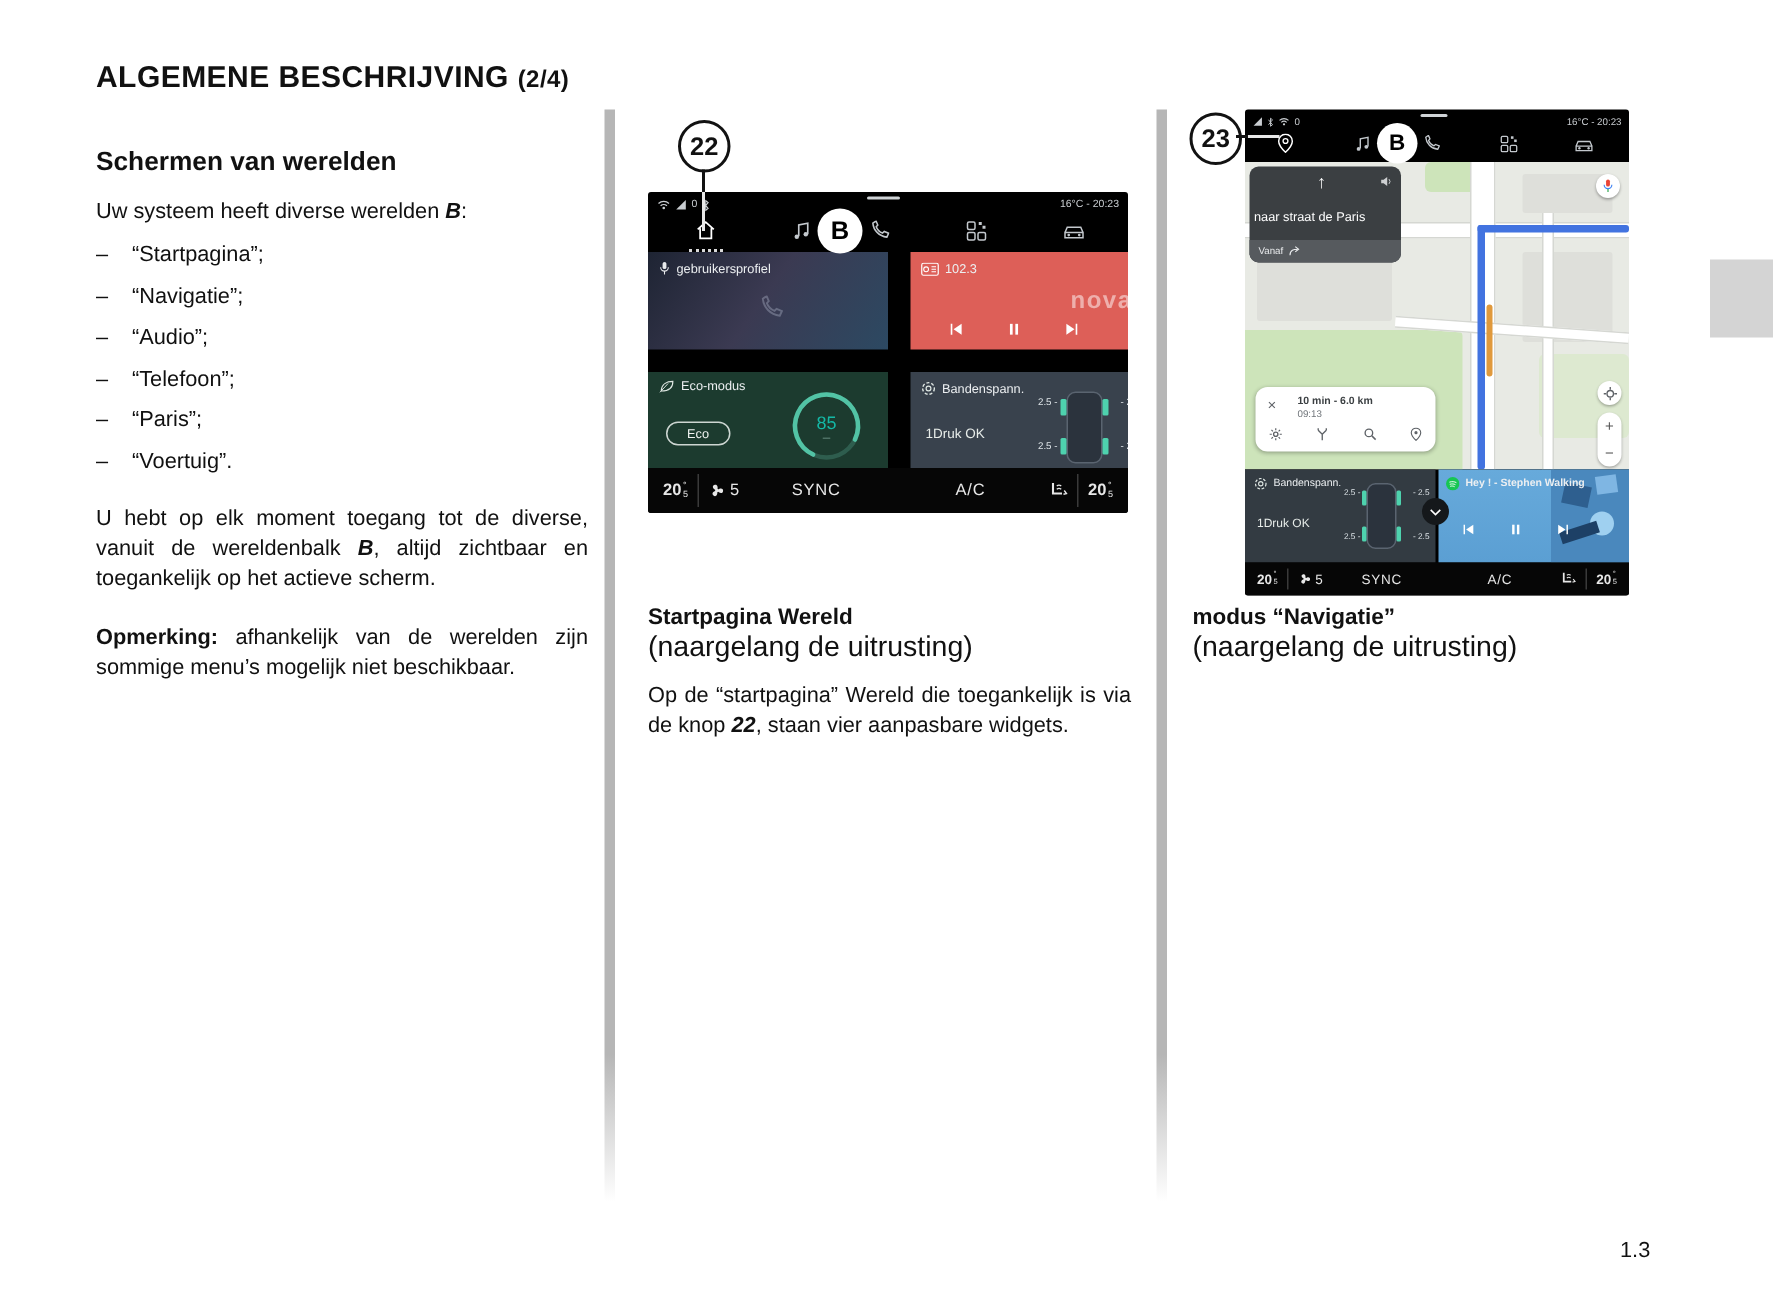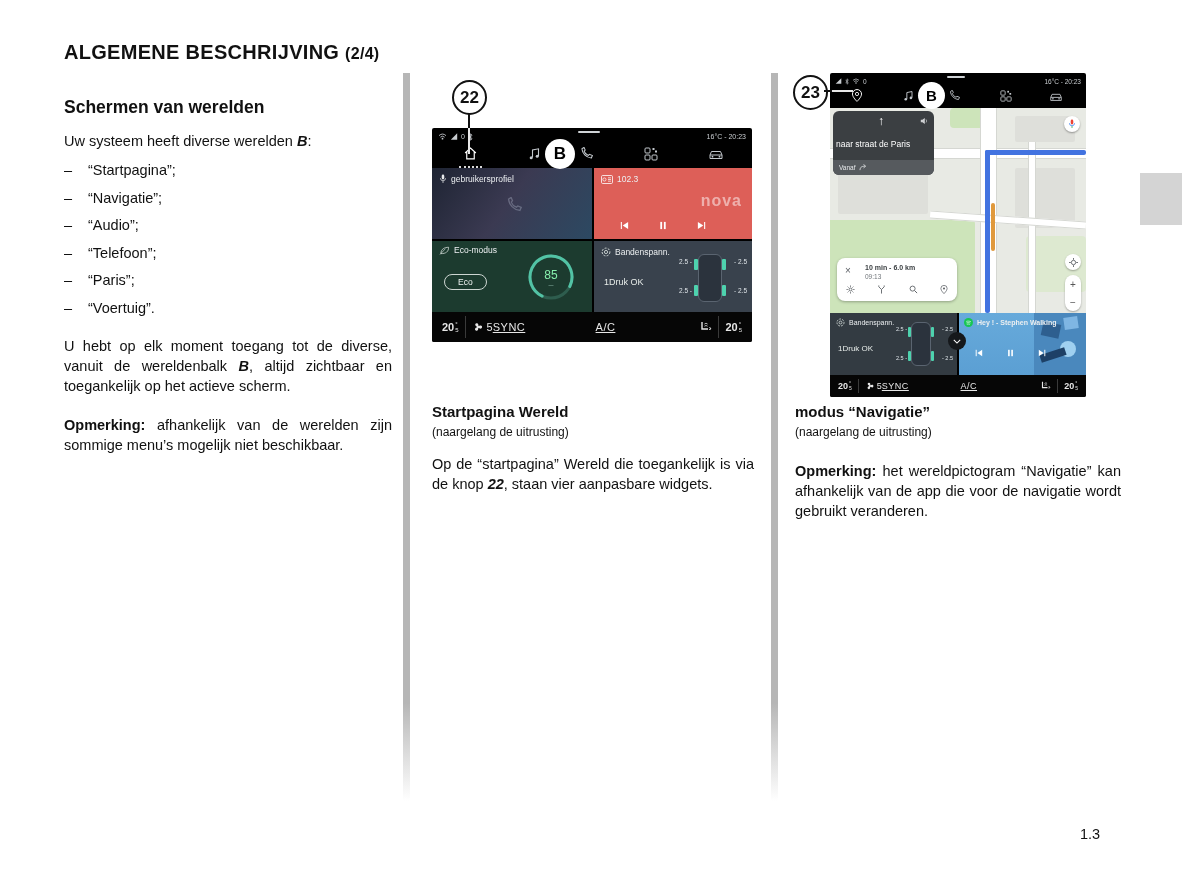--- a/index.html
+++ b/index.html
@@ -12,21 +12,21 @@
   .col-left h2{font-size:17.5px;margin:0 0 13px 0;font-weight:bold;}
   .body{font-size:14.5px;line-height:20px;margin:0;}
   .just{text-align:justify;}
   .bi{font-style:italic;font-weight:bold;}
   .dashlist{list-style:none;margin:10px 0 16px 0;padding:0;}
   .dashlist li{display:flex;margin:0 0 9px 0;font-size:14.5px;line-height:18.5px;}
   .dashlist .dash{width:24px;flex:none;}
   .mt{margin-top:19px;}
   .caption{position:absolute;width:323px;}
   .caption h3{font-size:15px;margin:0;font-weight:bold;line-height:20px;}
-  .caption .sub{font-size:12px;line-height:20px;margin:0 0 12px 0;}
+  .caption .sub{font-size:19px;line-height:20px;margin:0 0 12px 0;}
   .cap1{left:432px;top:402px;width:322px;}
   .cap2{left:795px;top:402px;width:326px;}
   .pagenum{position:absolute;left:1080px;top:826px;width:60px;text-align:left;font-size:14.5px;}
   .vbar{position:absolute;top:73px;width:7px;height:728px;
         background:linear-gradient(to bottom,#b6b6b6 0,#b6b6b6 630px,rgba(182,182,182,0) 100%);}
   .vbar1{left:403px;} .vbar2{left:771px;}
   .side-tab{position:absolute;left:1140px;top:173px;width:42px;height:52px;background:#d4d4d4;}
   
   .callout{position:absolute;width:31px;height:31px;border:2.5px solid #121212;border-radius:50%;
            background:#fff;display:flex;align-items:center;justify-content:center;
@@ -37,46 +37,46 @@
   .sbar{position:absolute;left:0;right:0;top:0;display:flex;align-items:center;gap:3px;color:#c9cdd1;}
   .sbar .sp{margin-left:auto;}
   .notch{position:absolute;background:#cfd3d6;height:2px;width:22px;border-radius:1px;}
   .navbar{position:absolute;left:0;right:0;}
   .nicon{position:absolute;color:#c3c8cd;}
   .wlabel{position:absolute;background:#fff;border-radius:50%;color:#000;font-weight:bold;
           display:flex;align-items:center;justify-content:center;z-index:2;}
   .dots{position:absolute;border-bottom:2px dotted rgba(255,255,255,.85);}
   .clim{position:absolute;left:0;right:0;bottom:0;background:#060606;display:flex;
         align-items:center;color:#e7e7e7;}
-  .clim .mid{flex:1;text-align:left;letter-spacing:.5px;text-decoration:underline;}
+  .clim .mid{flex:1;text-align:center;letter-spacing:.5px;}
   .ctemp{display:flex;align-items:center;font-weight:bold;}
   .frac{display:flex;flex-direction:column;font-weight:normal;margin-left:1px;}
   .cdiv{width:1px;background:#3a3a3a;align-self:stretch;margin:4px 6px;}
   .wid-head{position:absolute;display:flex;align-items:center;gap:4px;color:#eceff1;}
   
   .car{position:absolute;background:#2b333d;border:1px solid #5a6470;border-radius:6px;}
   .tire{position:absolute;background:#4ed2ae;border-radius:1px;}
   .pressure{position:absolute;color:#dfe5e9;}
   
   #shot1{left:432px;top:128px;width:320px;height:214px;}
   #shot1 .sbar{height:13px;padding:2px 6px 0 6px;font-size:7px;}
   #shot1 .navbar{top:13px;height:27px;}
   #shot1 .grid{position:absolute;left:0;right:0;top:40px;bottom:30px;display:grid;
-               grid-template-columns:160px 158px;grid-template-rows:1fr 1fr;gap:2px;background:#000;}
+               grid-template-columns:160px 158px;grid-template-rows:1fr 1fr;gap:15px;background:#000;}
   #shot1 .clim{height:30px;font-size:11px;padding:0 10px;}
   .w-profile{position:relative;background:linear-gradient(125deg,#1e2433 0%,#3b3a52 48%,#2c4962 100%);}
   .w-radio{position:relative;background:#dd5f58;color:#fff;}
   .w-eco{position:relative;background:#1c3b2f;color:#e7ece9;}
   .w-tyre1{position:relative;background:#39424d;color:#e7ece9;}
   .nova{position:absolute;right:10px;top:24px;font-size:16px;font-weight:bold;color:rgba(255,255,255,.5);letter-spacing:1px;}
   .rctrl{position:absolute;bottom:9px;left:26px;display:flex;gap:30px;color:rgba(255,255,255,.9);}
   .ecopill{position:absolute;left:12px;top:33px;border:1px solid #cdd6d2;border-radius:10px;
            padding:2px 13px;font-size:8.5px;color:#eef2f0;}
   .gauge{position:absolute;right:16px;top:11px;width:50px;height:50px;}
-  .gauge .num{position:absolute;left:0;right:0;top:16px;text-align:center;font-size:12px;color:#86efac;}
+  .gauge .num{position:absolute;left:0;right:0;top:16px;text-align:center;font-size:12px;color:#14b8a6;}
   .gauge .unit{position:absolute;left:0;right:0;top:30px;text-align:center;font-size:5px;color:#9fc9bc;}
   
   #shot2{left:830px;top:73px;width:256px;height:324px;}
   #shot2 .sbar{height:12px;padding:2px 5px 0 5px;font-size:6.5px;}
   #shot2 .navbar{top:12px;height:23px;}
   #shot2 .clim{height:22px;font-size:9px;padding:0 8px;}
   .map{position:absolute;left:0;right:0;top:35px;height:205px;background:#e8eae4;overflow:hidden;}
   .park{position:absolute;background:#cde4ba;border-radius:4px;}
   .block{position:absolute;background:#dedfda;border-radius:2px;}
   .road-v{position:absolute;background:#fff;border-left:1px solid #d5d7d2;border-right:1px solid #d5d7d2;}
@@ -531,16 +531,15 @@
           <span>°</span>
           <span>5</span>
         </span>
       </span>
   </div>
 </div>
 
 <div class="caption cap2">
   <h3>modus “Navigatie”</h3>
   <p class="sub">(naargelang de uitrusting)</p>
-  <p class="body just mt"><b>Opmerking:</b><span> het wereldpictogram “Navigatie” kan afhankelijk van de app die voor de navigatie wordt gebruikt verande­ren.</span></p>
 </div>
 
 <div class="pagenum">1.3</div>
 
 </body></html>

